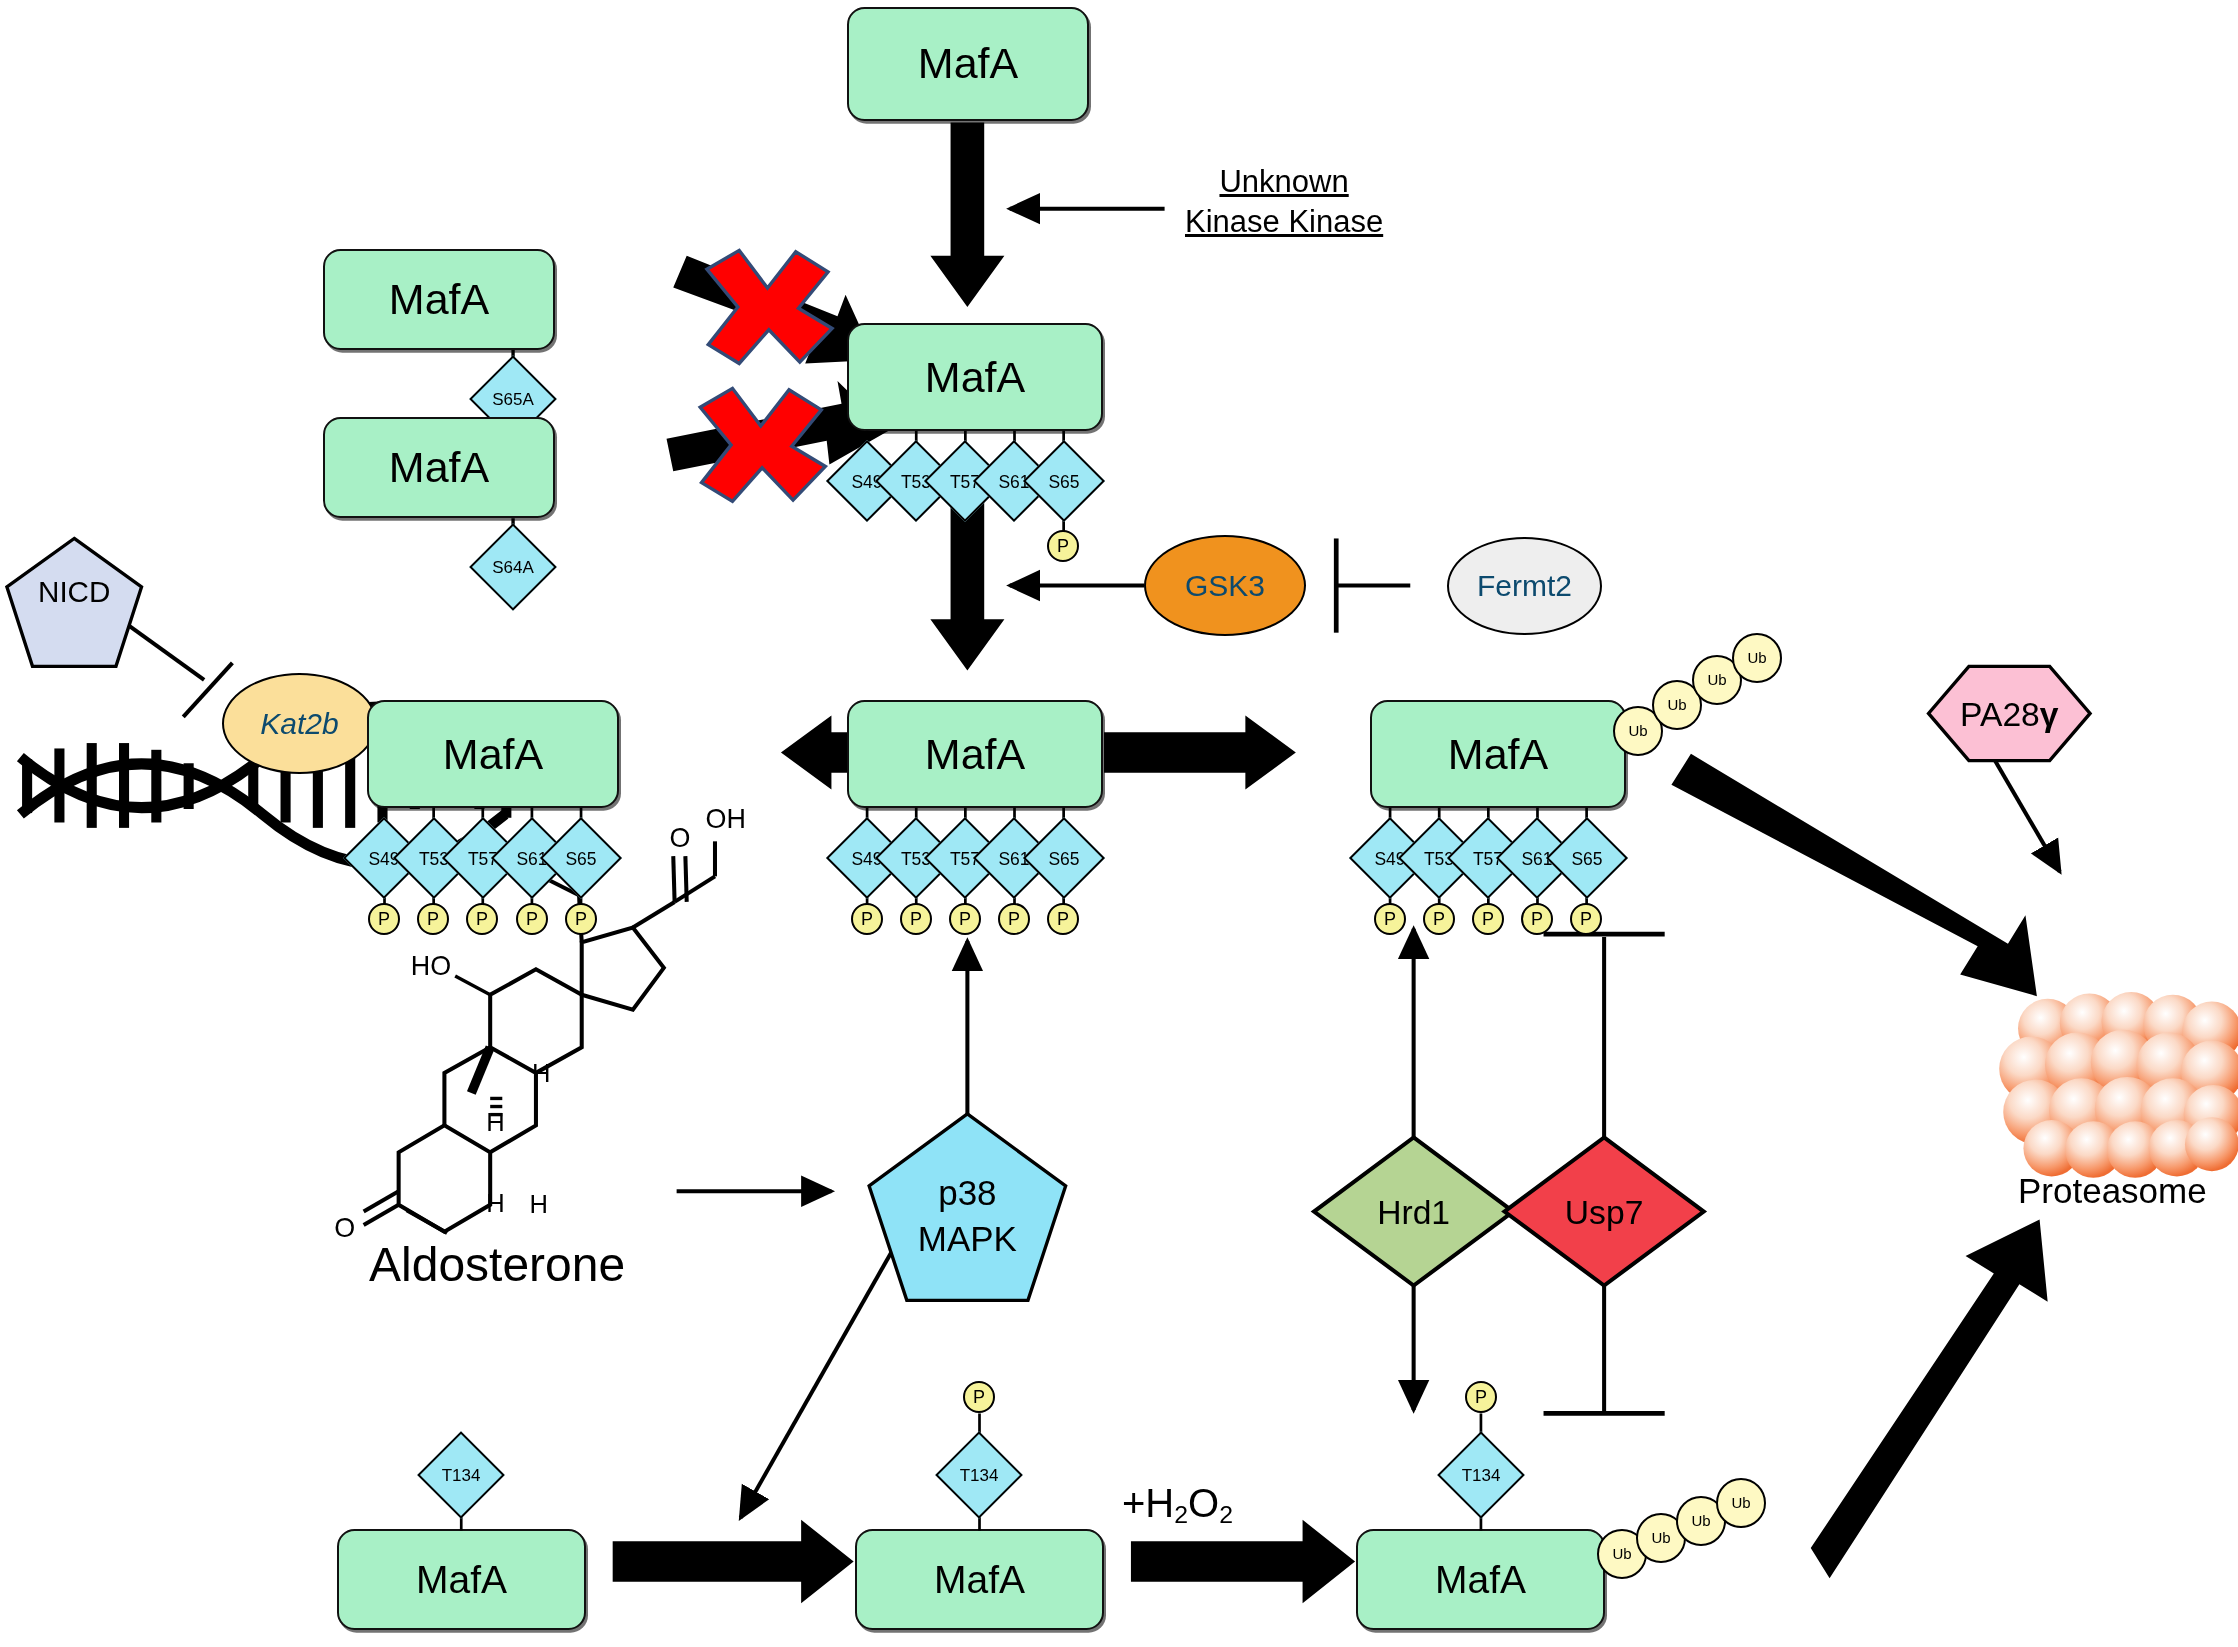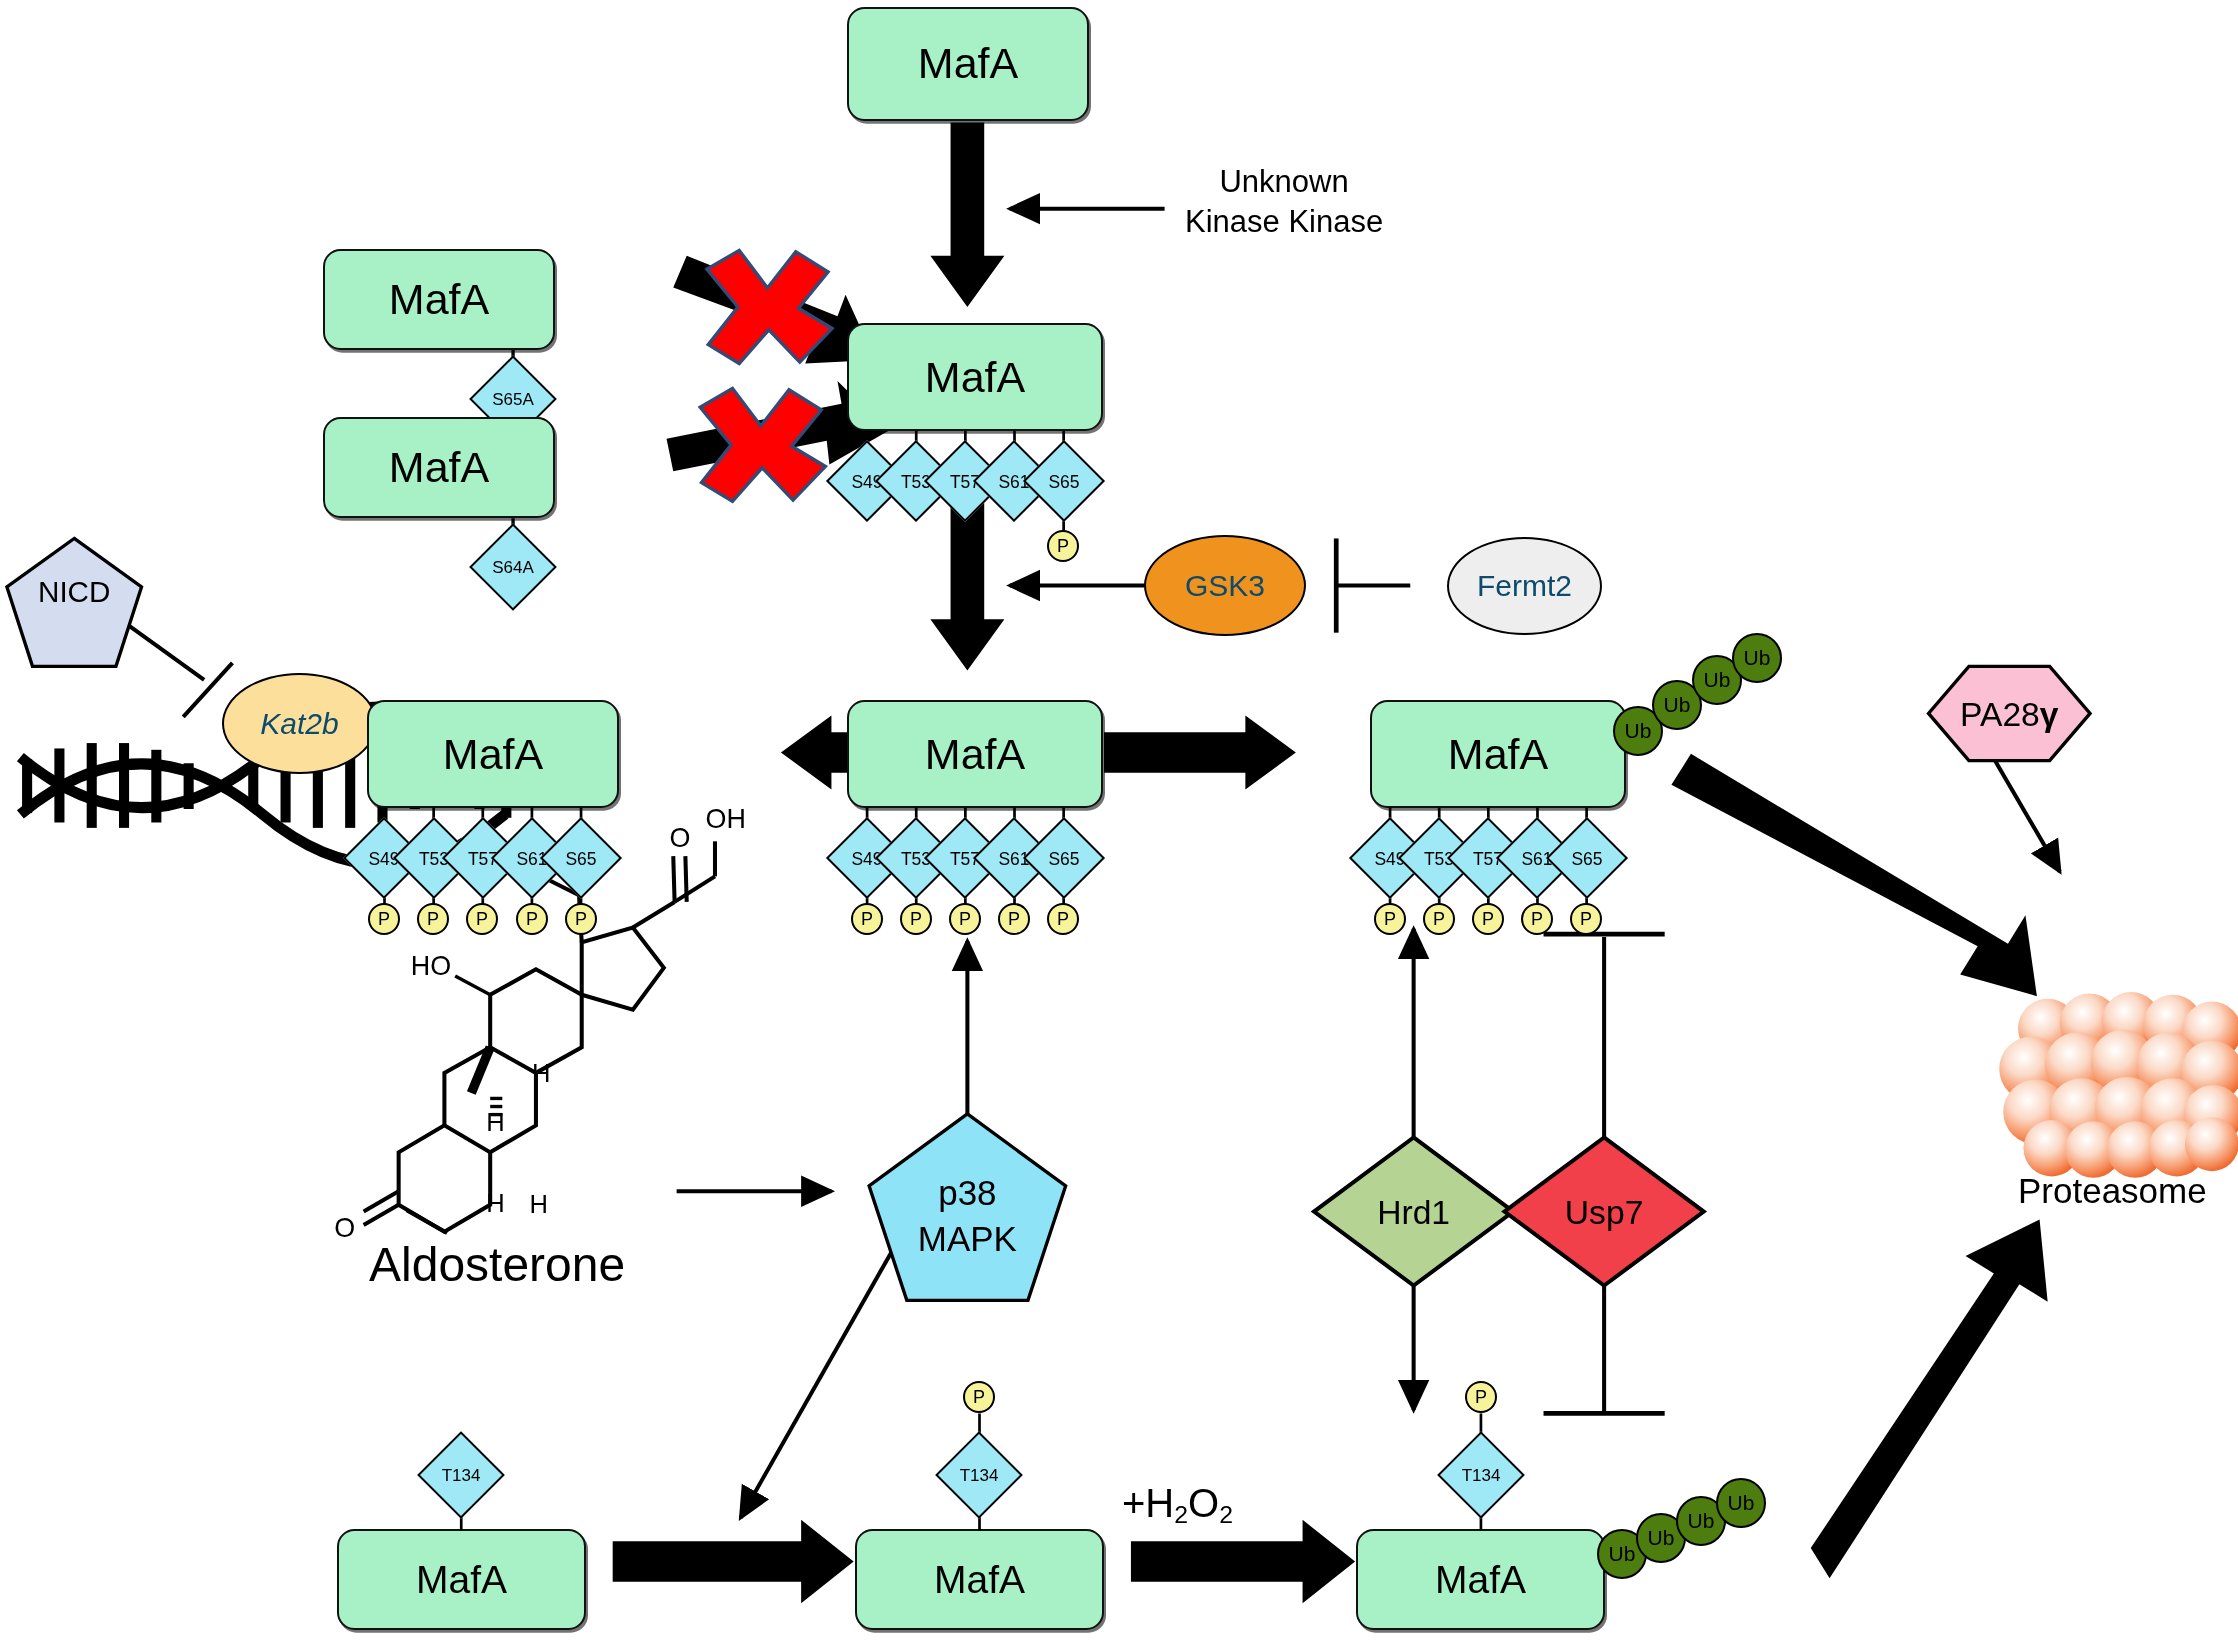--- a/index.html
+++ b/index.html
@@ -47,39 +47,39 @@
     width:32px;height:32px;border-radius:50%;
     background:#f6f39a;border:2px solid #000;
     box-sizing:border-box;
     font-size:18px;line-height:28px;text-align:center;color:#000;
   }
 
   
   .ub{
     position:absolute;
     width:50px;height:50px;border-radius:50%;
-    background:#4d7c0f;border:2.7px solid #000;
+    background:#fef9c3;border:2.7px solid #000;
     box-sizing:border-box;
-    font-size:21px;line-height:46px;text-align:center;color:#000;
+    font-size:15px;line-height:46px;text-align:center;color:#000;
   }
 
   
   .ellipse{
     position:absolute;border:2px solid #000;border-radius:50%;
     box-sizing:border-box;
     display:flex;align-items:center;justify-content:center;
     font-size:30px;color:#0c4a6e;
   }
   .ellipse.gsk3{background:#f0921e;}
   .ellipse.fermt2{background:#eeeeee;}
   .ellipse.kat2b{background:#fbdf9a;font-style:italic;}
 
   
   .lbl{position:absolute;color:#000;white-space:nowrap;}
-  .lbl.c{text-align:center;}
+  .lbl.c{text-align:center;text-decoration:underline;}
   sub{font-size:0.62em;vertical-align:-0.25em;}
 </style>
 </head>
 <body>
 
 <div id="stage">
 
   <svg class="layer" viewBox="0 0 3326 2447">
     <defs>
       <marker id="thinArrow" markerWidth="9" markerHeight="9" refX="7.5" refY="4.5" orient="auto">

